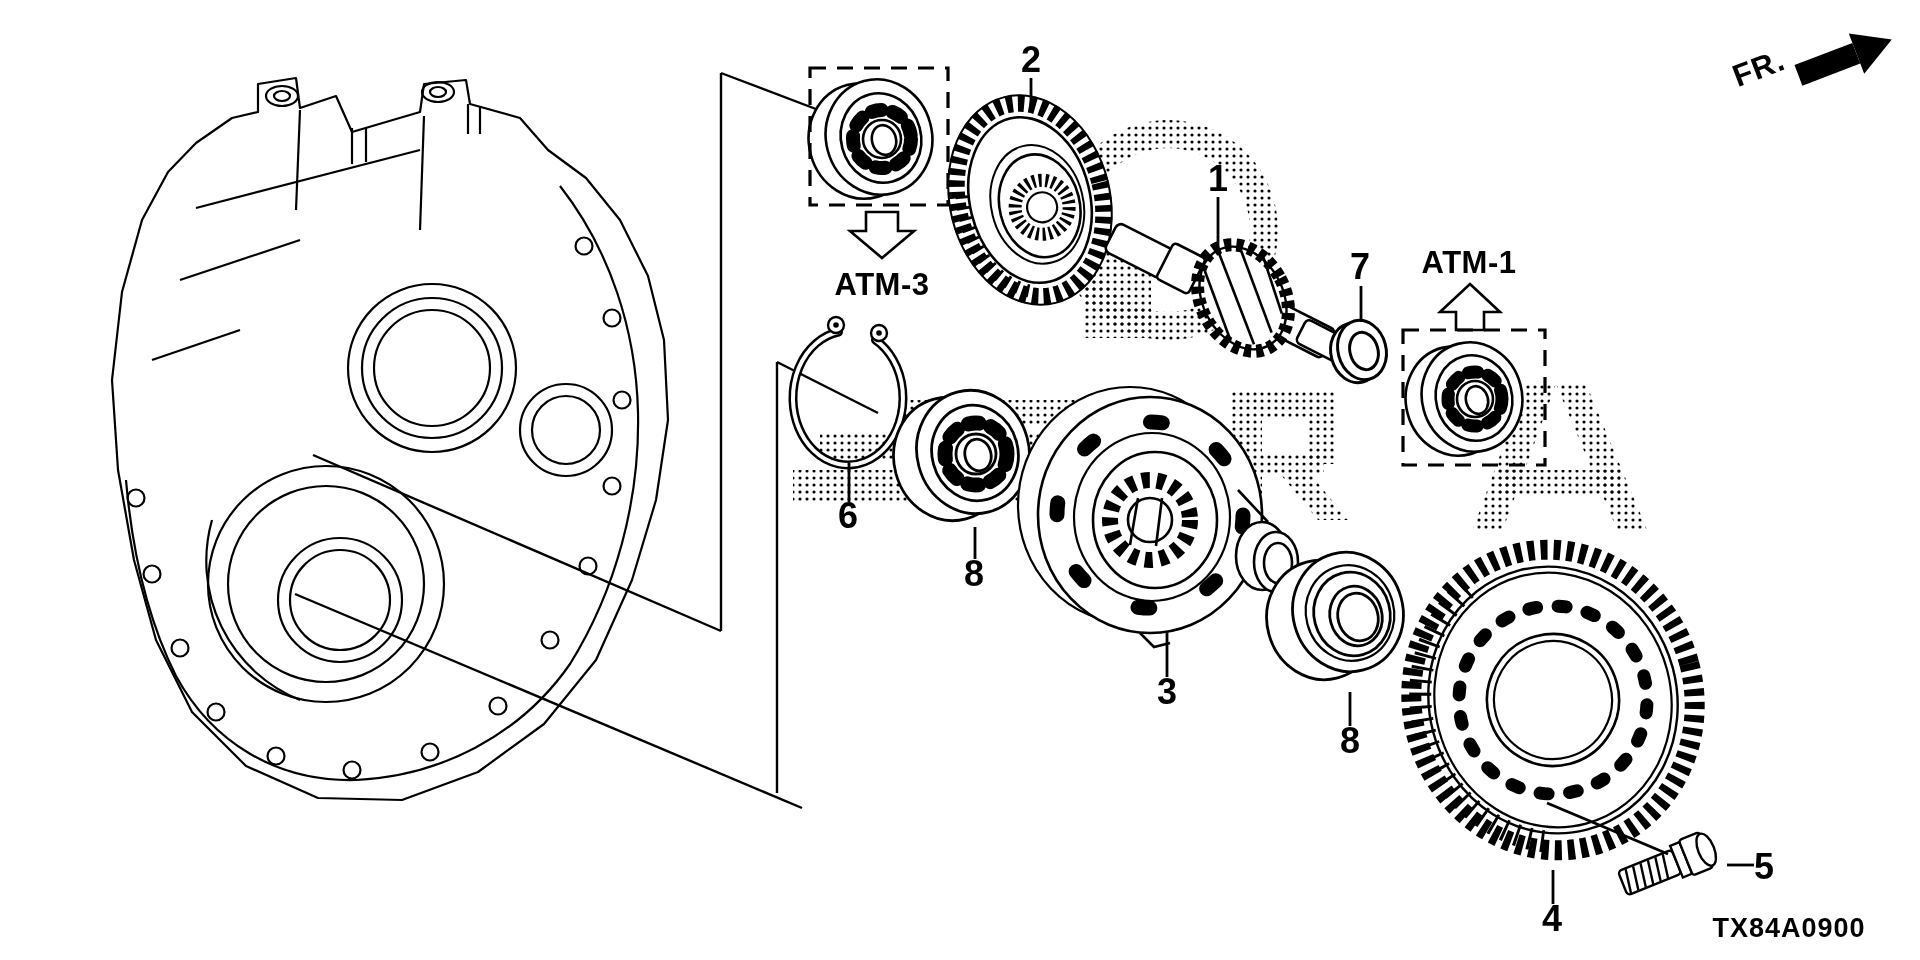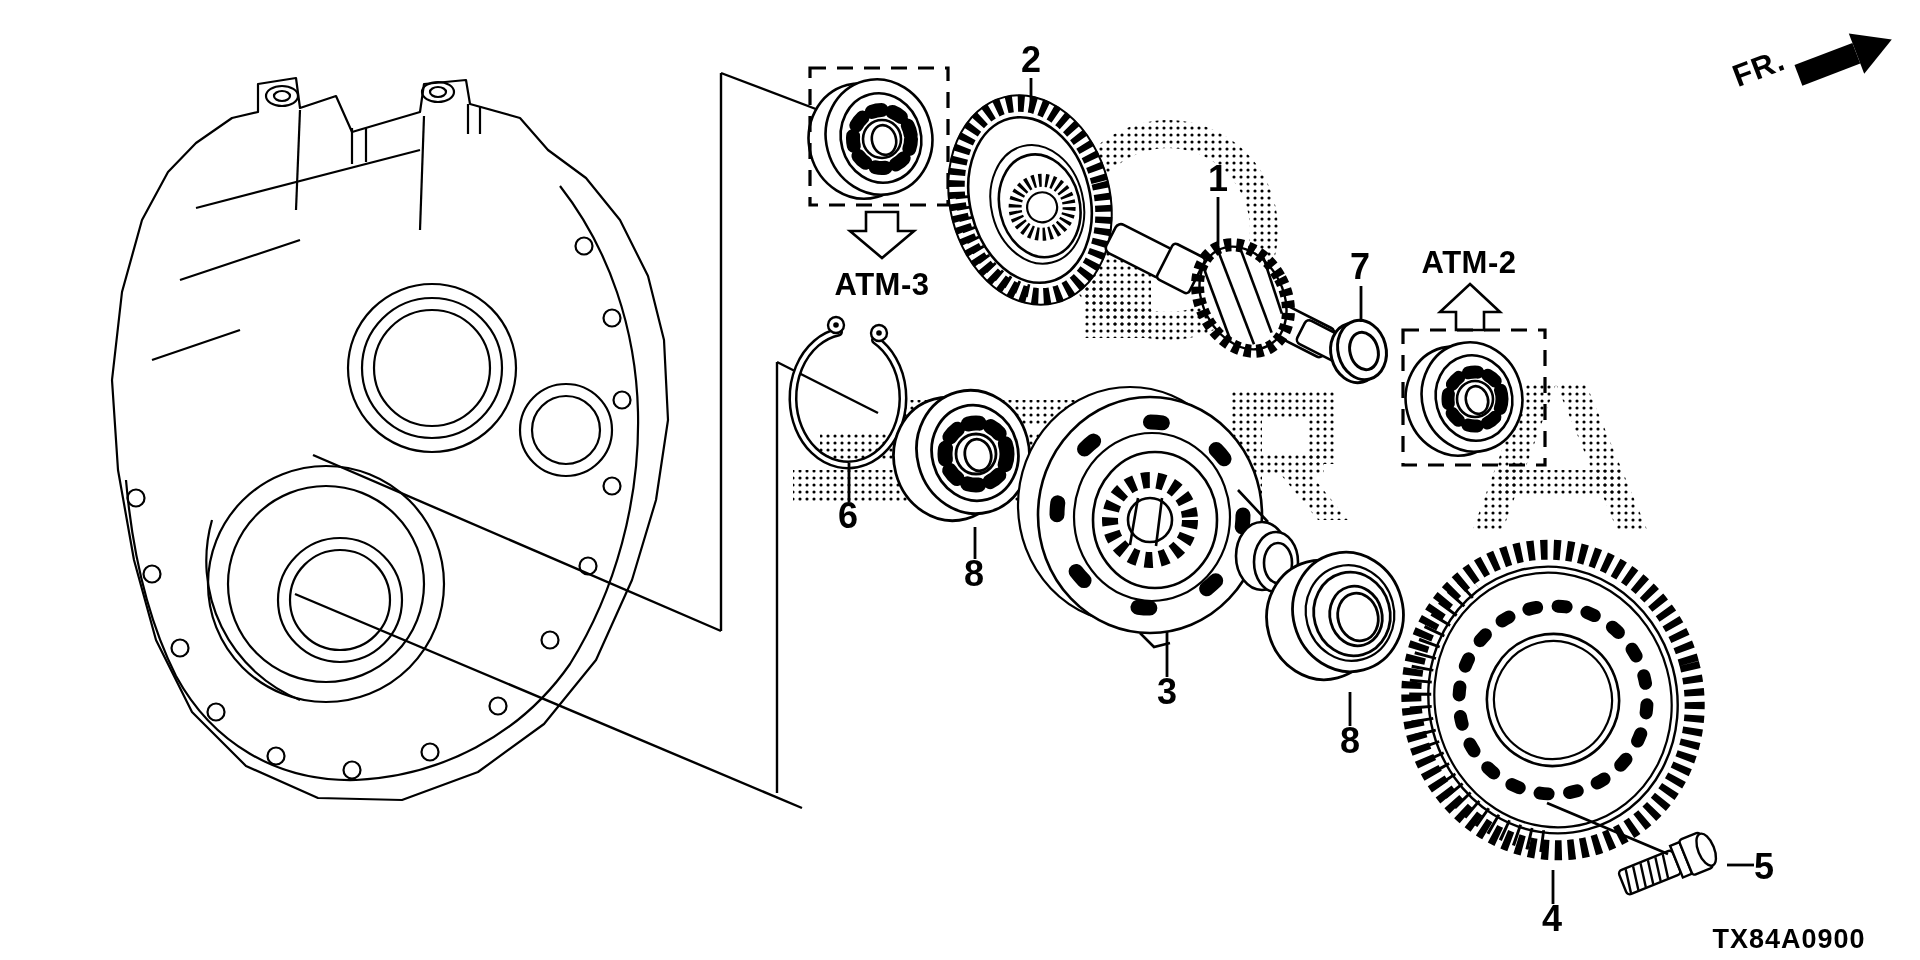--- a/index.html
+++ b/index.html
@@ -258,18 +258,18 @@
 <div class="callout" style="left:1218px;top:179px;">1</div>
 <div class="callout" style="left:1360px;top:267px;">7</div>
 <div class="callout" style="left:848px;top:516px;">6</div>
 <div class="callout" style="left:974px;top:574px;">8</div>
 <div class="callout" style="left:1167px;top:692px;">3</div>
 <div class="callout" style="left:1350px;top:741px;">8</div>
 <div class="callout" style="left:1552px;top:919px;">4</div>
 <div class="callout" style="left:1764px;top:867px;">5</div>
 
 <div class="refLabel" style="left:882px;top:284px;">ATM-3</div>
-<div class="refLabel" style="left:1469px;top:262px;">ATM-2</div>
+<div class="refLabel" style="left:1469px;top:262px;">ATM-1</div>
 
 <div class="frLabel" style="left:1734px;top:62px;">FR.</div>
-<div class="codeLabel" style="left:1789px;top:928px;margin-top:11px;">TX84A0900</div>
+<div class="codeLabel" style="left:1789px;top:928px;">TX84A0900</div>
 
 </div>
 
 </body></html>

